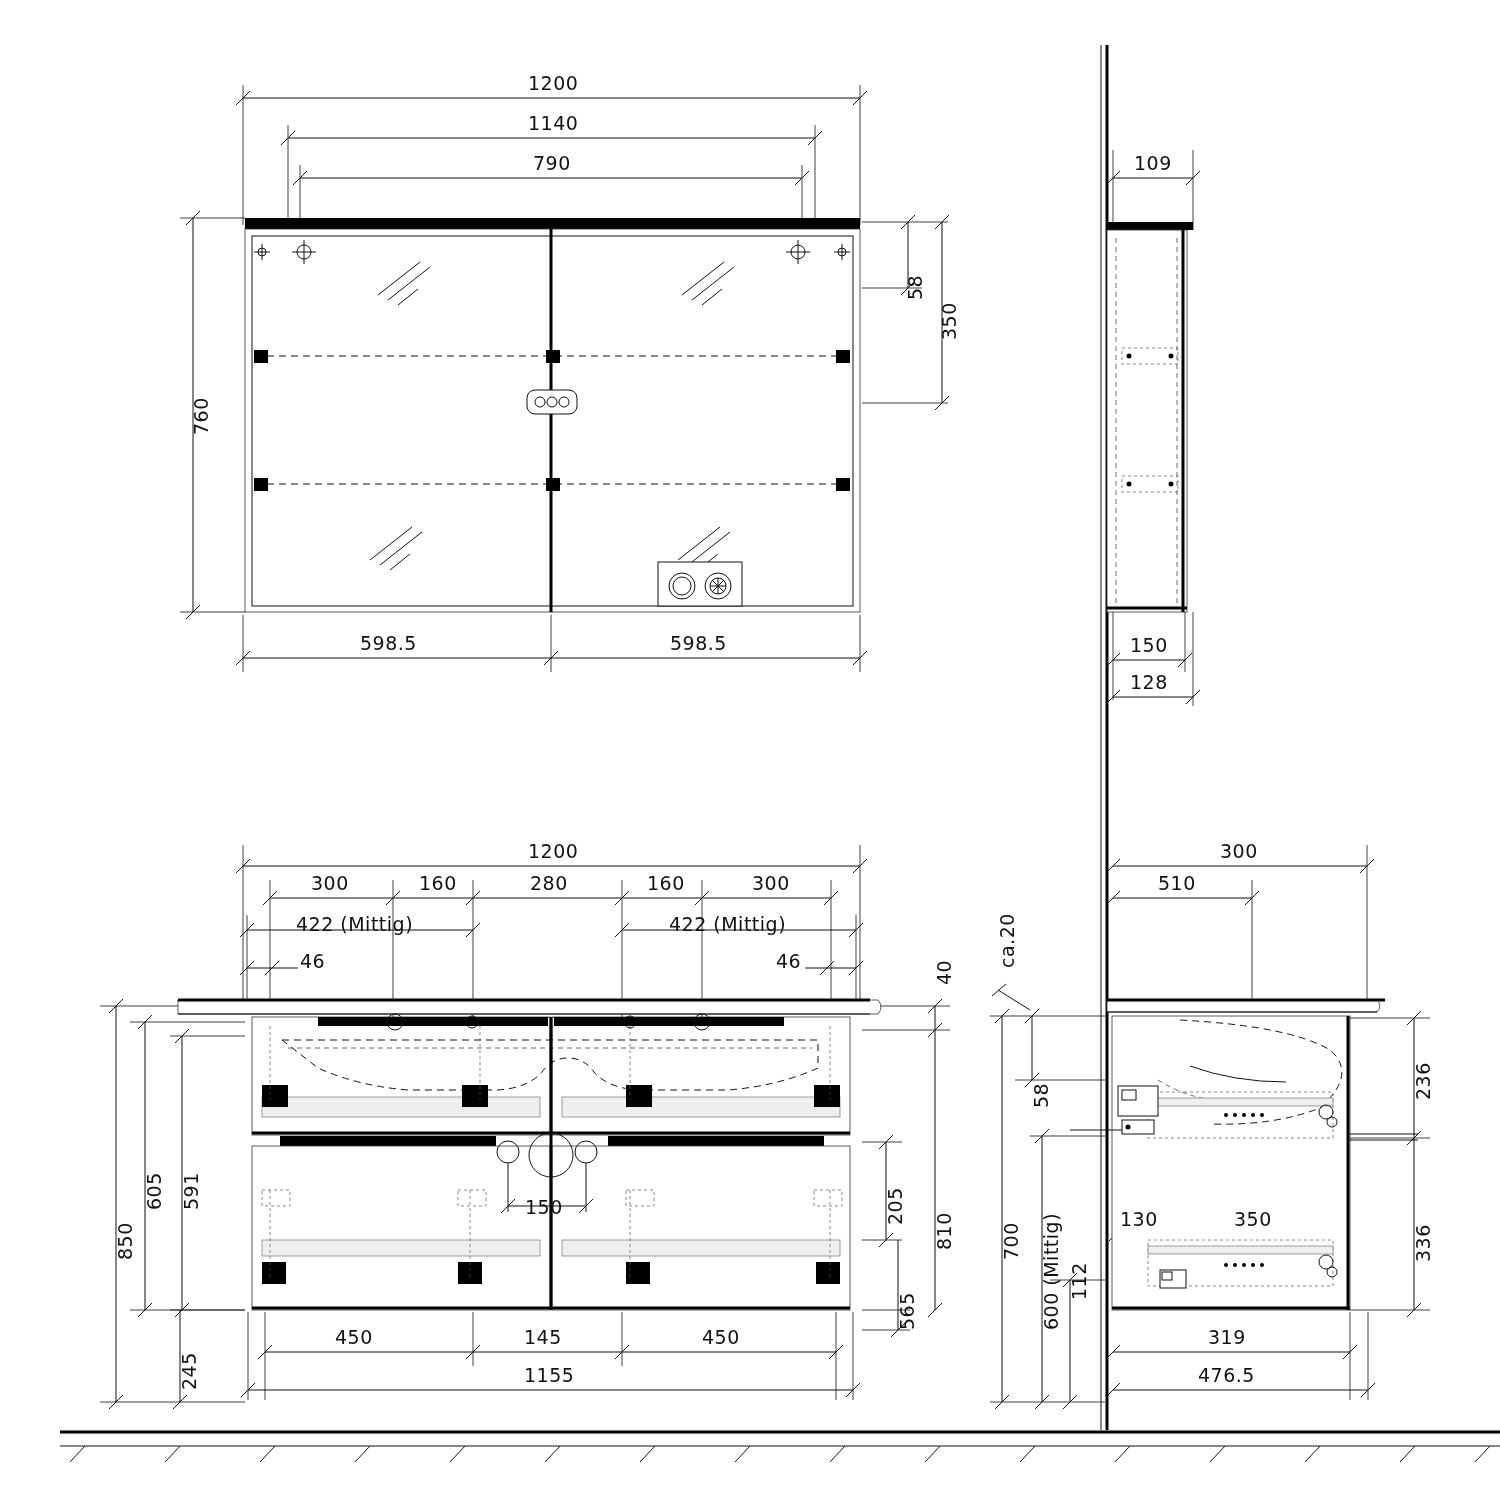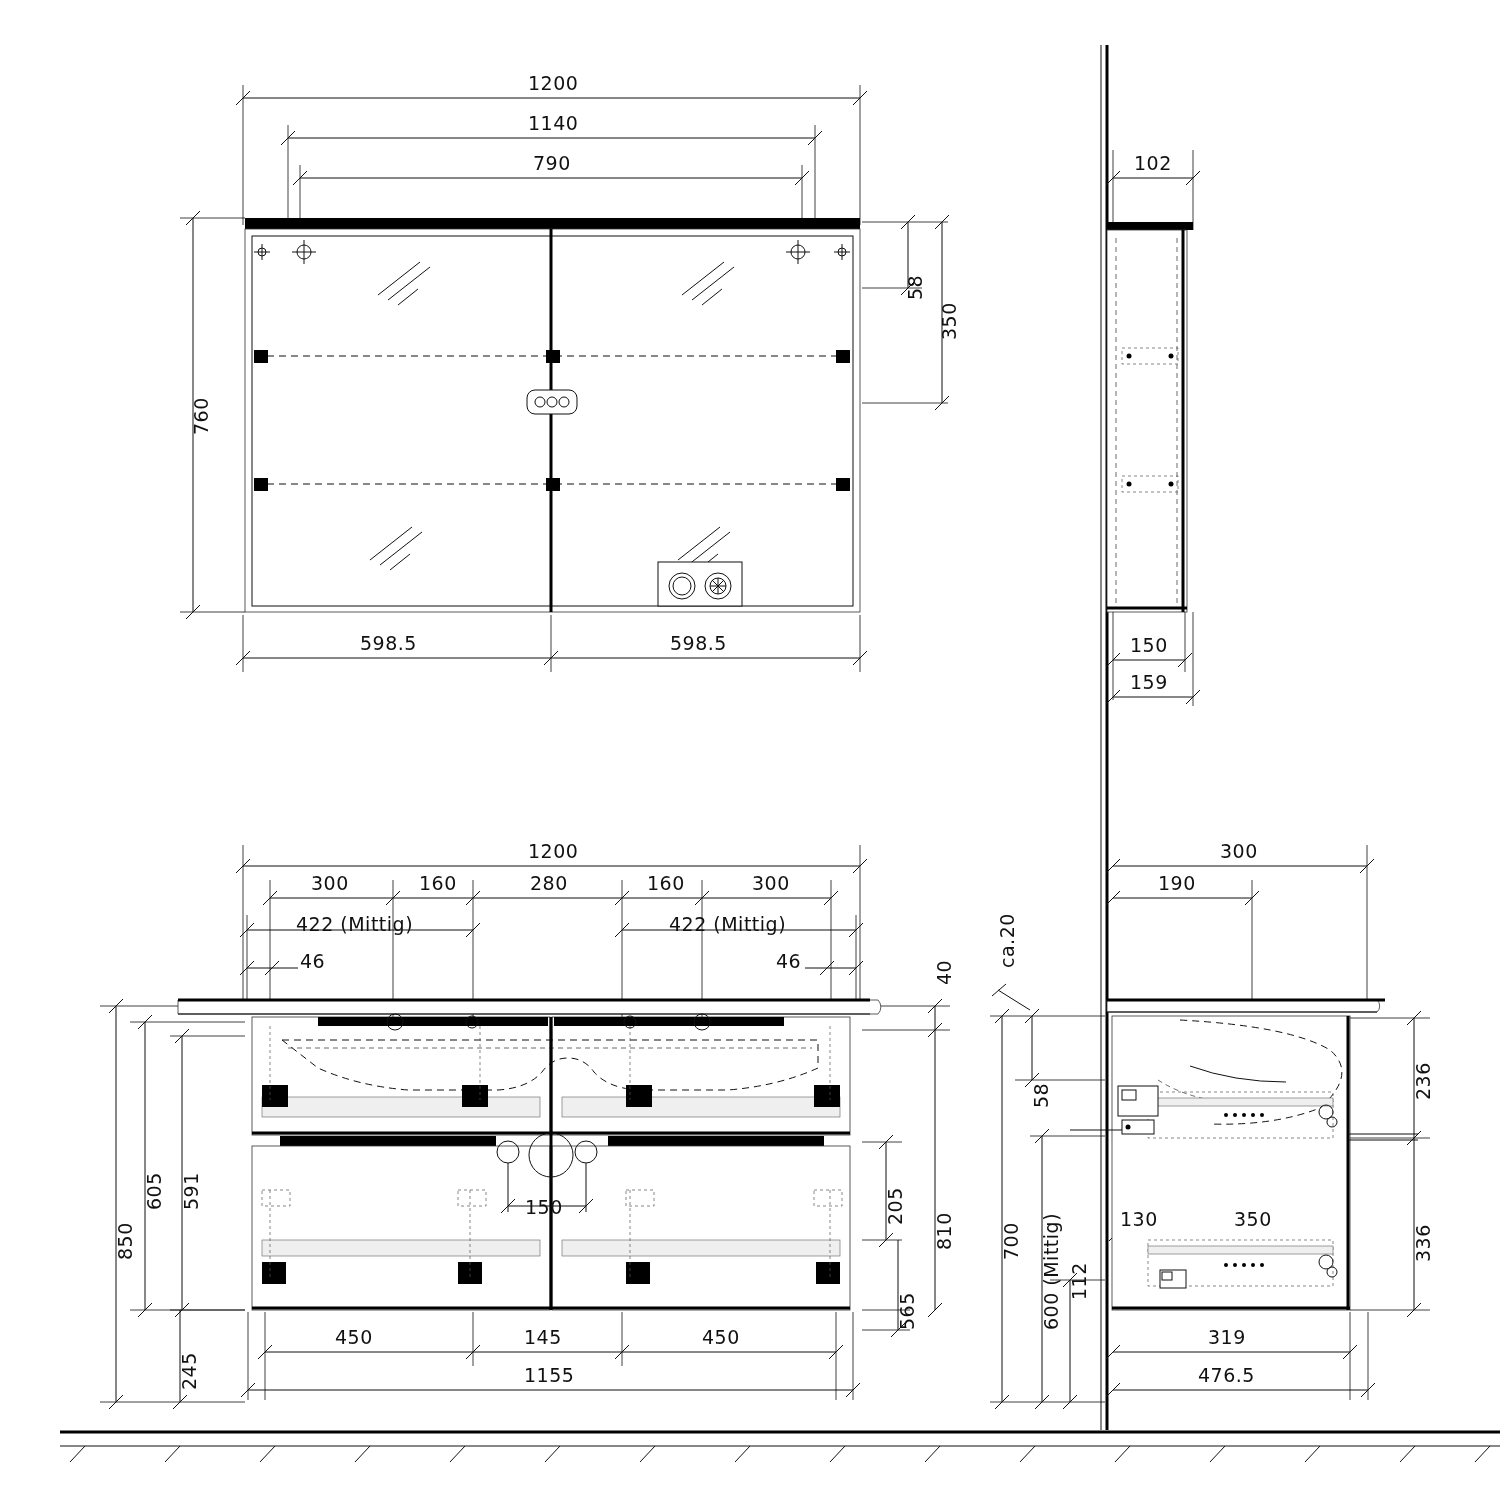--- a/index.html
+++ b/index.html
@@ -469,23 +469,23 @@
 
 <div class="dim" style="left:498px;top:72px;">1200</div>
 <div class="dim" style="left:498px;top:112px;">1140</div>
 <div class="dim" style="left:503px;top:152px;">790</div>
 <div class="dim v" style="left:160px;top:435px;transform:rotate(-90deg);">760</div>
 <div class="dim v" style="left:874px;top:300px;transform:rotate(-90deg);">58</div>
 <div class="dim v" style="left:908px;top:340px;transform:rotate(-90deg);">350</div>
 <div class="dim" style="left:330px;top:632px;">598.5</div>
 <div class="dim" style="left:640px;top:632px;">598.5</div>
 
-<div class="dim" style="left:1104px;top:152px;">102</div>
+<div class="dim" style="left:1104px;top:152px;">109</div>
 <div class="dim" style="left:1100px;top:634px;">150</div>
-<div class="dim" style="left:1100px;top:671px;">159</div>
+<div class="dim" style="left:1100px;top:671px;">128</div>
 
 <div class="dim" style="left:498px;top:840px;">1200</div>
 <div class="dim" style="left:281px;top:872px;">300</div>
 <div class="dim" style="left:389px;top:872px;">160</div>
 <div class="dim" style="left:500px;top:872px;">280</div>
 <div class="dim" style="left:617px;top:872px;">160</div>
 <div class="dim" style="left:722px;top:872px;">300</div>
 <div class="dim" style="left:266px;top:913px;">422 (Mittig)</div>
 <div class="dim" style="left:639px;top:913px;">422 (Mittig)</div>
 <div class="dim" style="left:270px;top:950px;">46</div>
@@ -499,21 +499,21 @@
 <div class="dim v" style="left:903px;top:1250px;transform:rotate(-90deg);">810</div>
 <div class="dim v" style="left:866px;top:1330px;transform:rotate(-90deg);">565</div>
 <div class="dim" style="left:495px;top:1196px;">150</div>
 <div class="dim" style="left:305px;top:1326px;">450</div>
 <div class="dim" style="left:494px;top:1326px;">145</div>
 <div class="dim" style="left:672px;top:1326px;">450</div>
 <div class="dim" style="left:494px;top:1364px;">1155</div>
 
 <div class="dim v" style="left:966px;top:968px;transform:rotate(-90deg);">ca.20</div>
 <div class="dim" style="left:1190px;top:840px;">300</div>
-<div class="dim" style="left:1128px;top:872px;">190</div>
+<div class="dim" style="left:1128px;top:872px;">510</div>
 <div class="dim v" style="left:1000px;top:1108px;transform:rotate(-90deg);">58</div>
 <div class="dim v" style="left:970px;top:1260px;transform:rotate(-90deg);">700</div>
 <div class="dim v" style="left:1010px;top:1330px;transform:rotate(-90deg);">600 (Mittig)</div>
 <div class="dim v" style="left:1038px;top:1300px;transform:rotate(-90deg);">112</div>
 <div class="dim" style="left:1090px;top:1208px;">130</div>
 <div class="dim" style="left:1204px;top:1208px;">350</div>
 <div class="dim v" style="left:1382px;top:1100px;transform:rotate(-90deg);">236</div>
 <div class="dim v" style="left:1382px;top:1262px;transform:rotate(-90deg);">336</div>
 <div class="dim" style="left:1178px;top:1326px;">319</div>
 <div class="dim" style="left:1168px;top:1364px;">476.5</div>

